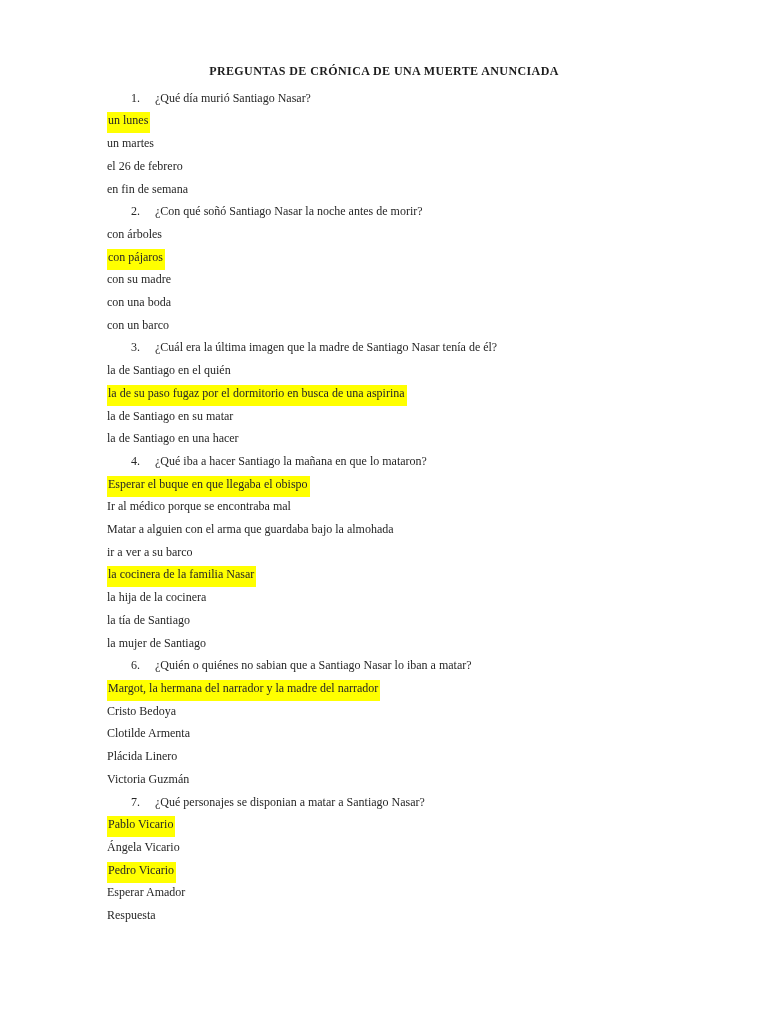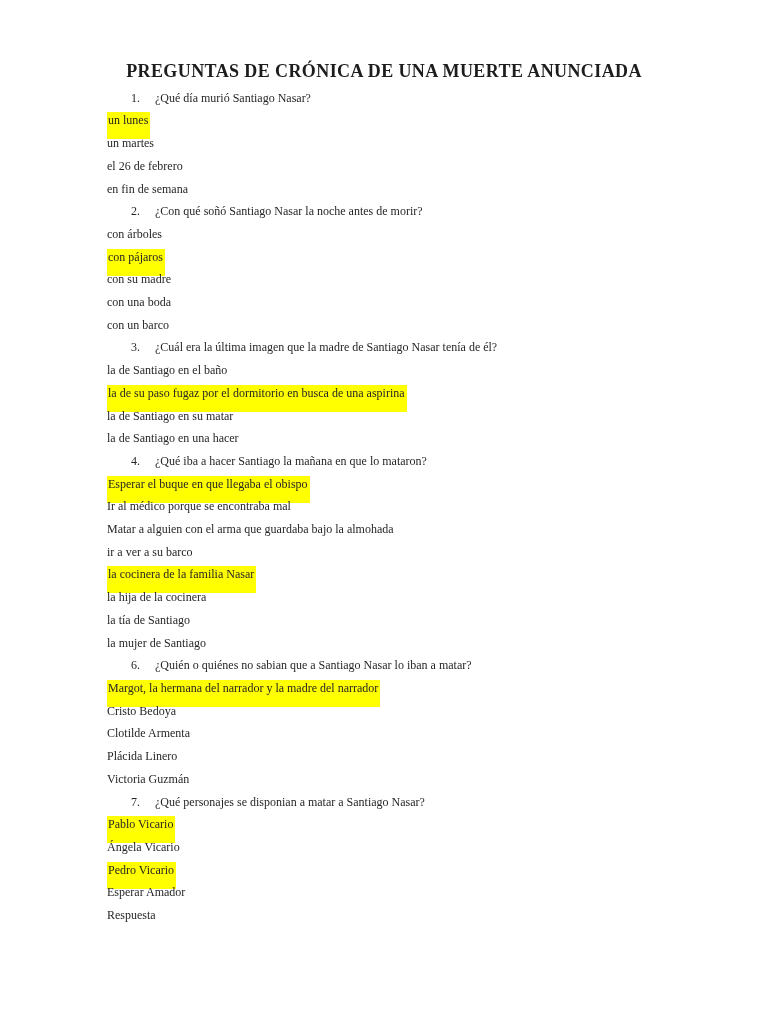--- a/index.html
+++ b/index.html
@@ -14,21 +14,21 @@
     position: relative;
     width: 768px;
     height: 1024px;
     background: #ffffff;
     padding: 60px 100px 0 107px;
     color: #262626;
   }
   .doc-title {
     text-align: center;
     font-weight: bold;
-    font-size: 18px;
+    font-size: 12px;
     letter-spacing: 0.4px;
     line-height: 22.7px;
     margin-bottom: 4px;
     color: #1d1d1d;
     
     margin-left: -7px;
   }
   .line {
     line-height: 22.7px;
     font-size: 12px;
@@ -41,42 +41,42 @@
   }
   .question-line .qtext {
     display: inline-block;
     margin-left: 10px;
   }
   .option-text {
     display: inline;
   }
   .option-text.hl {
     background: #ffff00;
-    padding: 1px 2px 12px 1px;
+    padding: 1px 2px 6px 1px;
   }
 </style>
 </head>
 <body>
 
 <div class="page">
   <div class="doc-title">PREGUNTAS DE CRÓNICA DE UNA MUERTE ANUNCIADA</div>
   <div id="questions-container">
       <div class="line question-line"><span class="qnum">1.</span><span class="qtext">¿Qué día murió Santiago Nasar?</span></div>
       <div class="line option-line"><span class="option-text hl">un lunes</span></div>
       <div class="line option-line"><span class="option-text">un martes</span></div>
       <div class="line option-line"><span class="option-text">el 26 de febrero</span></div>
       <div class="line option-line"><span class="option-text">en fin de semana</span></div>
       <div class="line question-line"><span class="qnum">2.</span><span class="qtext">¿Con qué soñó Santiago Nasar la noche antes de morir?</span></div>
       <div class="line option-line"><span class="option-text">con árboles</span></div>
       <div class="line option-line"><span class="option-text hl">con pájaros</span></div>
       <div class="line option-line"><span class="option-text">con su madre</span></div>
       <div class="line option-line"><span class="option-text">con una boda</span></div>
       <div class="line option-line"><span class="option-text">con un barco</span></div>
       <div class="line question-line"><span class="qnum">3.</span><span class="qtext">¿Cuál era la última imagen que la madre de Santiago Nasar tenía de él?</span></div>
-      <div class="line option-line"><span class="option-text">la de Santiago en el baño</span></div>
+      <div class="line option-line"><span class="option-text">la de Santiago en el quién</span></div>
       <div class="line option-line"><span class="option-text hl">la de su paso fugaz por el dormitorio en busca de una aspirina</span></div>
       <div class="line option-line"><span class="option-text">la de Santiago en su matar</span></div>
       <div class="line option-line"><span class="option-text">la de Santiago en una hacer</span></div>
       <div class="line question-line"><span class="qnum">4.</span><span class="qtext">¿Qué iba a hacer Santiago la mañana en que lo mataron?</span></div>
       <div class="line option-line"><span class="option-text hl">Esperar el buque en que llegaba el obispo</span></div>
       <div class="line option-line"><span class="option-text">Ir al médico porque se encontraba mal</span></div>
       <div class="line option-line"><span class="option-text">Matar a alguien con el arma que guardaba bajo la almohada</span></div>
       <div class="line option-line"><span class="option-text">ir a ver a su barco</span></div>
       <div class="line option-line"><span class="option-text hl">la cocinera de la familia Nasar</span></div>
       <div class="line option-line"><span class="option-text">la hija de la cocinera</span></div>

